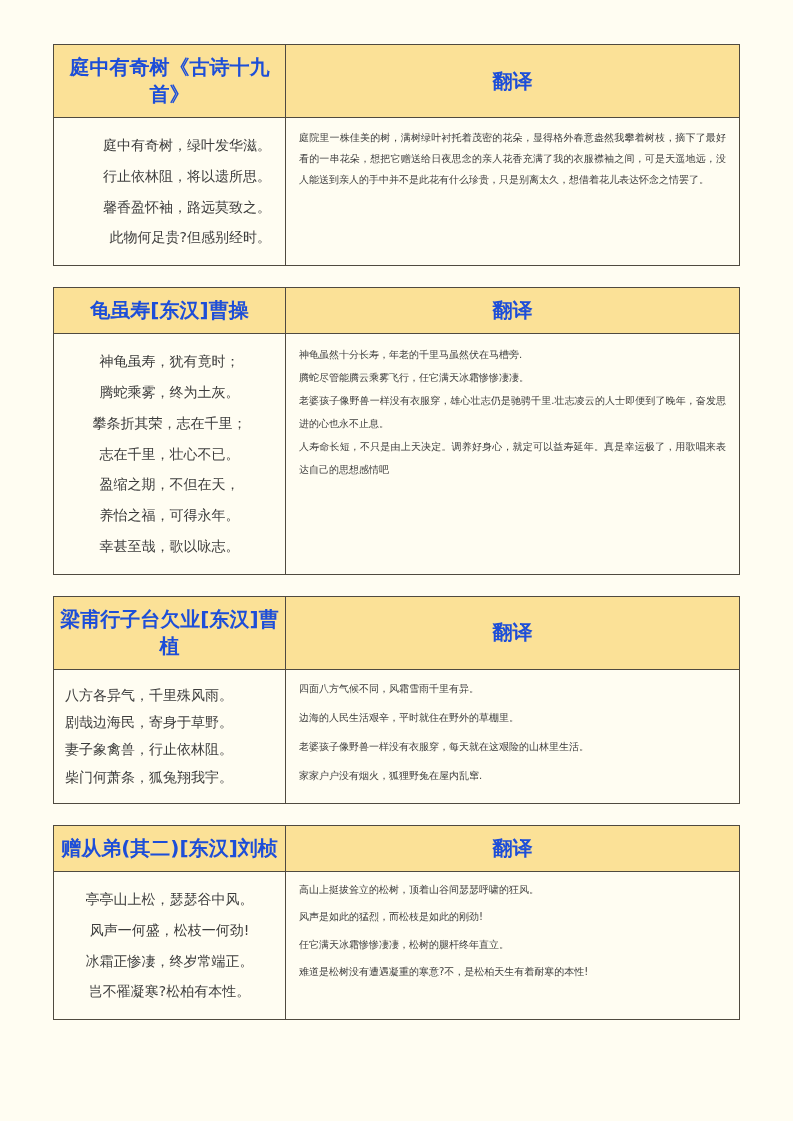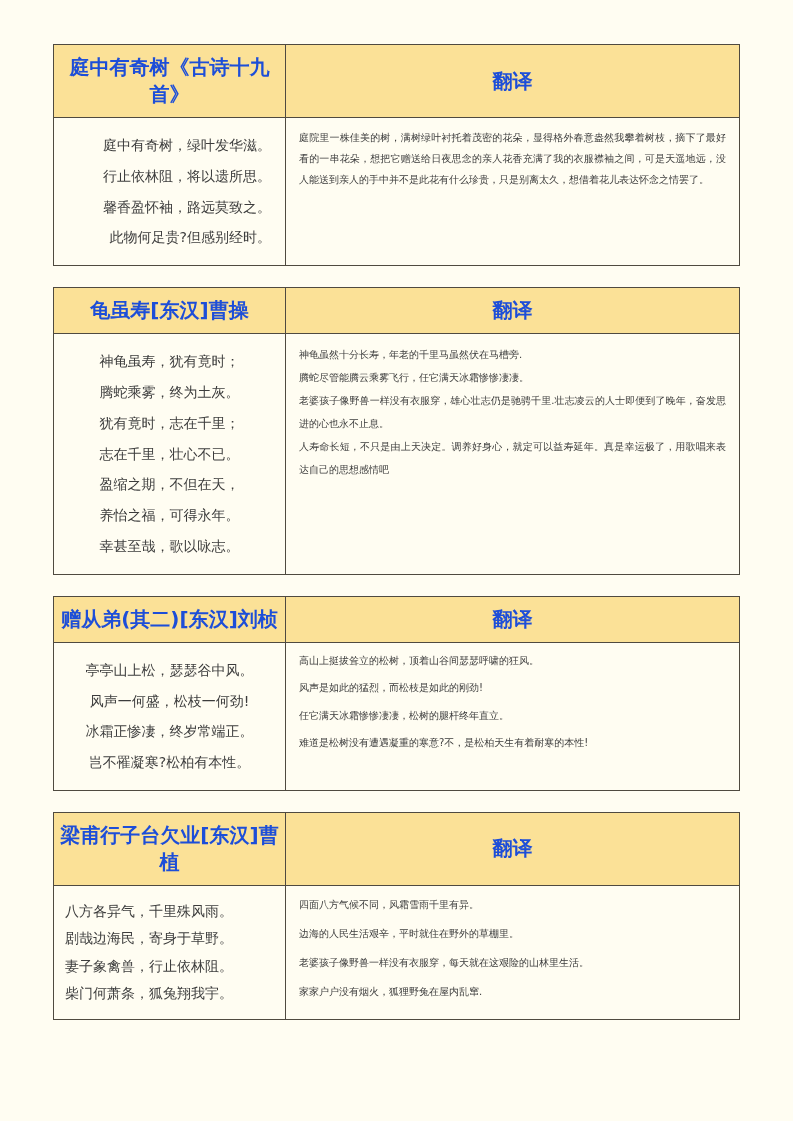--- a/index.html
+++ b/index.html
@@ -99,31 +99,59 @@
           <tr>
             <th class="hdr">龟虽寿[东汉]曹操</th>
             <th class="hdr">翻译</th>
           </tr>
         </thead>
         <tbody>
           <tr>
             <td class="poem-cell">
               <p>神龟虽寿，犹有竟时；</p>
               <p>腾蛇乘雾，终为土灰。</p>
-              <p>犹有竟时，志在千里；</p>
+              <p>攀条折其荣，志在千里；</p>
               <p>志在千里，壮心不已。</p>
               <p>盈缩之期，不但在天，</p>
               <p>养怡之福，可得永年。</p>
               <p>幸甚至哉，歌以咏志。</p>
             </td>
             <td class="trans-cell">
               <p>神龟虽然十分长寿，年老的千里马虽然伏在马槽旁.</p>
               <p>腾蛇尽管能腾云乘雾飞行，任它满天冰霜惨惨凄凄。</p>
               <p>老婆孩子像野兽一样没有衣服穿，雄心壮志仍是驰骋千里.壮志凌云的人士即便到了晚年，奋发思进的心也永不止息。</p>
               <p>人寿命长短，不只是由上天决定。调养好身心，就定可以益寿延年。真是幸运极了，用歌唱来表达自己的思想感情吧</p>
+            </td>
+          </tr>
+        </tbody>
+      </table>
+      <table class="poem-table t3">
+        <colgroup>
+          <col class="col-poem">
+          <col>
+        </colgroup>
+        <thead>
+          <tr>
+            <th class="hdr">梁甫行子台欠业[东汉]曹植</th>
+            <th class="hdr">翻译</th>
+          </tr>
+        </thead>
+        <tbody>
+          <tr>
+            <td class="poem-cell">
+              <p>八方各异气，千里殊风雨。</p>
+              <p>剧哉边海民，寄身于草野。</p>
+              <p>妻子象禽兽，行止依林阻。</p>
+              <p>柴门何萧条，狐兔翔我宇。</p>
+            </td>
+            <td class="trans-cell">
+              <p>四面八方气候不同，风霜雪雨千里有异。</p>
+              <p>边海的人民生活艰辛，平时就住在野外的草棚里。</p>
+              <p>老婆孩子像野兽一样没有衣服穿，每天就在这艰险的山林里生活。</p>
+              <p>家家户户没有烟火，狐狸野兔在屋内乱窜.</p>
             </td>
           </tr>
         </tbody>
       </table>
       <table class="poem-table t2">
         <colgroup>
           <col class="col-poem">
           <col>
         </colgroup>
         <thead>
@@ -142,43 +170,15 @@
             </td>
             <td class="trans-cell">
               <p>高山上挺拔耸立的松树，顶着山谷间瑟瑟呼啸的狂风。</p>
               <p>风声是如此的猛烈，而松枝是如此的刚劲!</p>
               <p>任它满天冰霜惨惨凄凄，松树的腿杆终年直立。</p>
               <p>难道是松树没有遭遇凝重的寒意?不，是松柏天生有着耐寒的本性!</p>
             </td>
           </tr>
         </tbody>
       </table>
-      <table class="poem-table t3">
-        <colgroup>
-          <col class="col-poem">
-          <col>
-        </colgroup>
-        <thead>
-          <tr>
-            <th class="hdr">梁甫行子台欠业[东汉]曹植</th>
-            <th class="hdr">翻译</th>
-          </tr>
-        </thead>
-        <tbody>
-          <tr>
-            <td class="poem-cell">
-              <p>八方各异气，千里殊风雨。</p>
-              <p>剧哉边海民，寄身于草野。</p>
-              <p>妻子象禽兽，行止依林阻。</p>
-              <p>柴门何萧条，狐兔翔我宇。</p>
-            </td>
-            <td class="trans-cell">
-              <p>四面八方气候不同，风霜雪雨千里有异。</p>
-              <p>边海的人民生活艰辛，平时就住在野外的草棚里。</p>
-              <p>老婆孩子像野兽一样没有衣服穿，每天就在这艰险的山林里生活。</p>
-              <p>家家户户没有烟火，狐狸野兔在屋内乱窜.</p>
-            </td>
-          </tr>
-        </tbody>
-      </table>
     </div>
 
 </div>
 
 </body></html>

